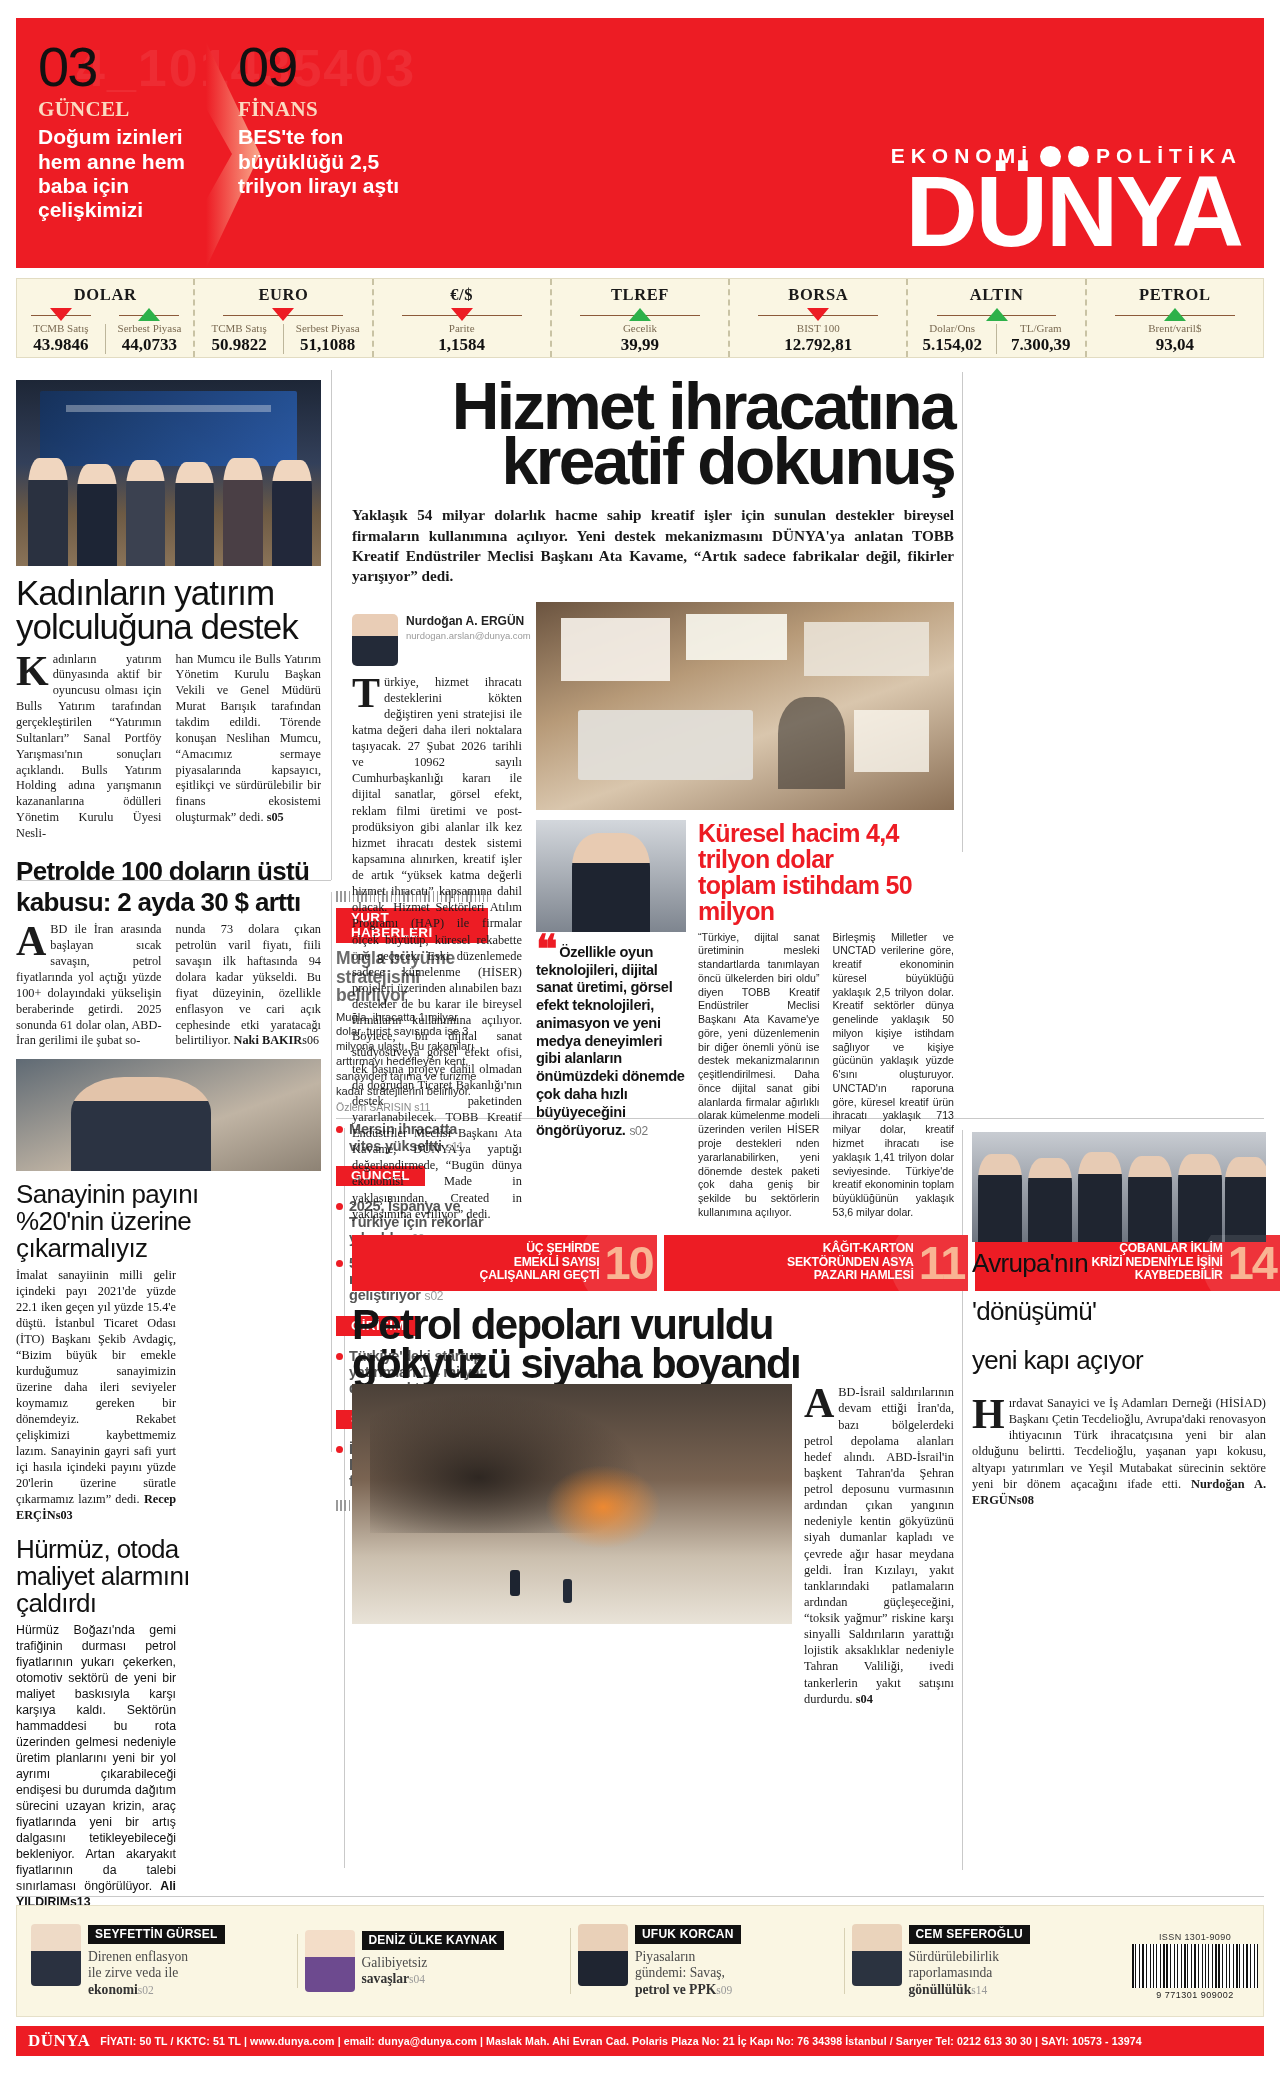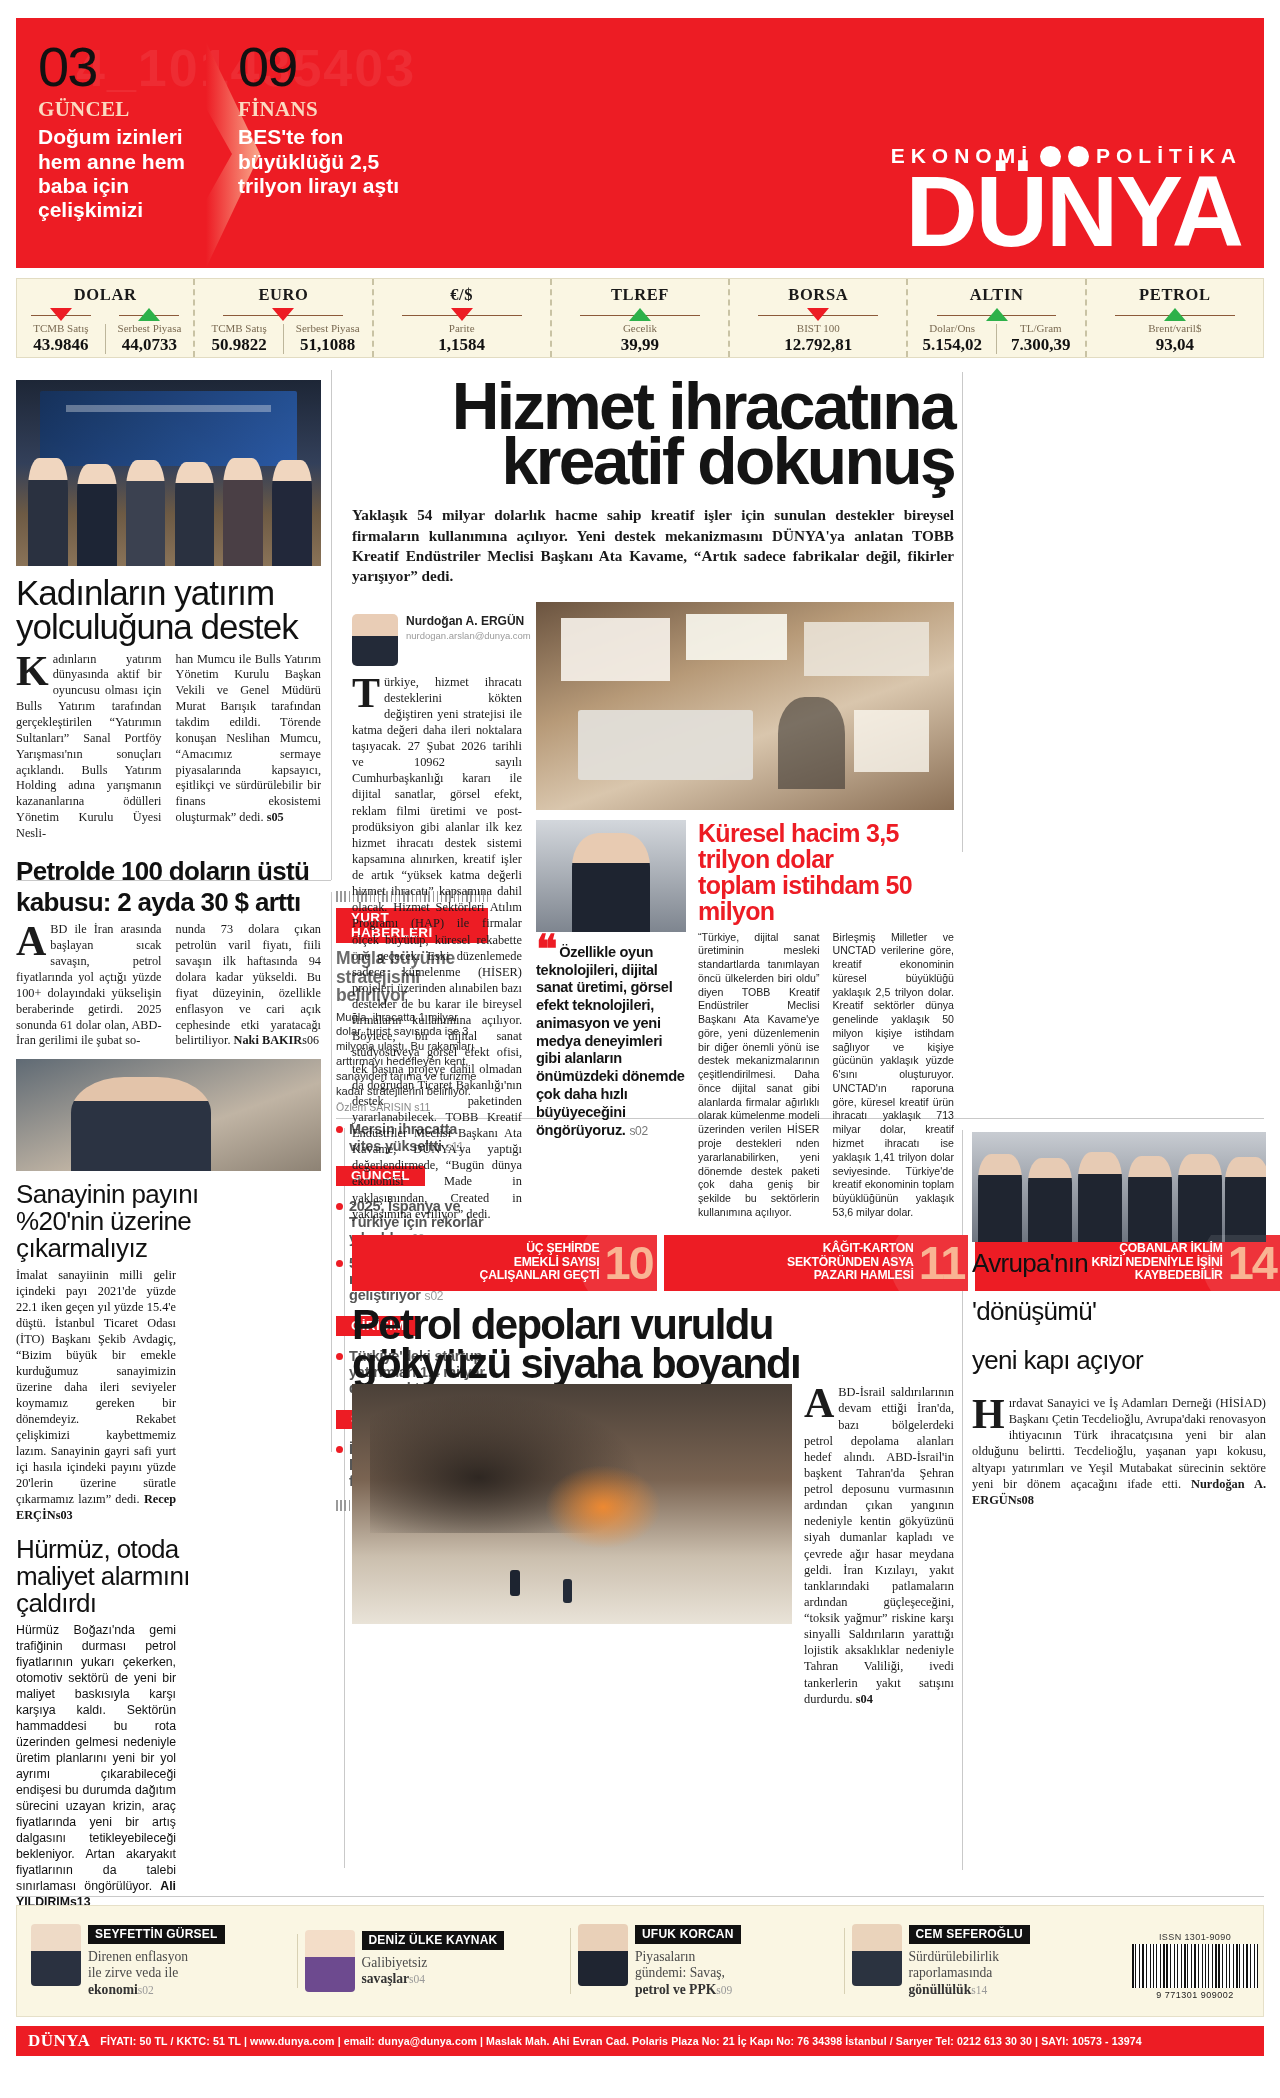--- a/index.html
+++ b/index.html
@@ -451,21 +451,21 @@
           <div style="flex:0 0 150px;">
             <div style="width:100%;height:112px;background:linear-gradient(180deg,#d3d7dc,#7e858f);position:relative;overflow:hidden;margin-bottom:6px;">
               <div style="position:absolute;left:24%;bottom:0;width:52%;height:88%;background:linear-gradient(180deg,#e8cbb2 0 30%,#1e2430 30% 100%);border-radius:34% 34% 0 0;"></div>
             </div>
             <div class="quoteblk">
               <span class="qmark">❝</span><span>Özellikle oyun teknolojileri, dijital sanat üretimi, görsel efekt teknolojileri, animasyon ve yeni medya deneyimleri gibi alanların önümüzdeki dönemde çok daha hızlı büyüyeceğini öngörüyoruz.</span>
               <b class="pg" style="color:#777">s02</b>
             </div>
           </div>
           <div style="flex:1">
-            <div class="redhl">Küresel hacim 3,5 trilyon dolar</div>
+            <div class="redhl">Küresel hacim 4,4 trilyon dolar</div>
             <div class="redhl">toplam istihdam 50 milyon</div>
             <div class="smallcols">
               <p style="margin:0 0 6px">“Türkiye, dijital sanat üretiminin mesleki standartlarda tanımlayan öncü ülkelerden biri oldu” diyen TOBB Kreatif Endüstriler Meclisi Başkanı Ata Kavame'ye göre, yeni düzenlemenin bir diğer önemli yönü ise destek mekanizmalarının çeşitlendirilmesi. Daha önce dijital sanat gibi alanlarda firmalar ağırlıklı olarak kümelenme modeli üzerinden verilen HİSER proje destekleri nden yararlanabilirken, yeni dönemde destek paketi çok daha geniş bir şekilde bu sektörlerin kullanımına açılıyor.</p>
               <p style="margin:0">Birleşmiş Milletler ve UNCTAD verilerine göre, kreatif ekonominin küresel büyüklüğü yaklaşık 2,5 trilyon dolar. Kreatif sektörler dünya genelinde yaklaşık 50 milyon kişiye istihdam sağlıyor ve kişiye gücünün yaklaşık yüzde 6'sını oluşturuyor. UNCTAD'ın raporuna göre, küresel kreatif ürün ihracatı yaklaşık 713 milyar dolar, kreatif hizmet ihracatı ise yaklaşık 1,41 trilyon dolar seviyesinde. Türkiye'de kreatif ekonominin toplam büyüklüğünün yaklaşık 53,6 milyar dolar.</p>
             </div>
           </div>
         </div>
       </div>
     </div>
 

